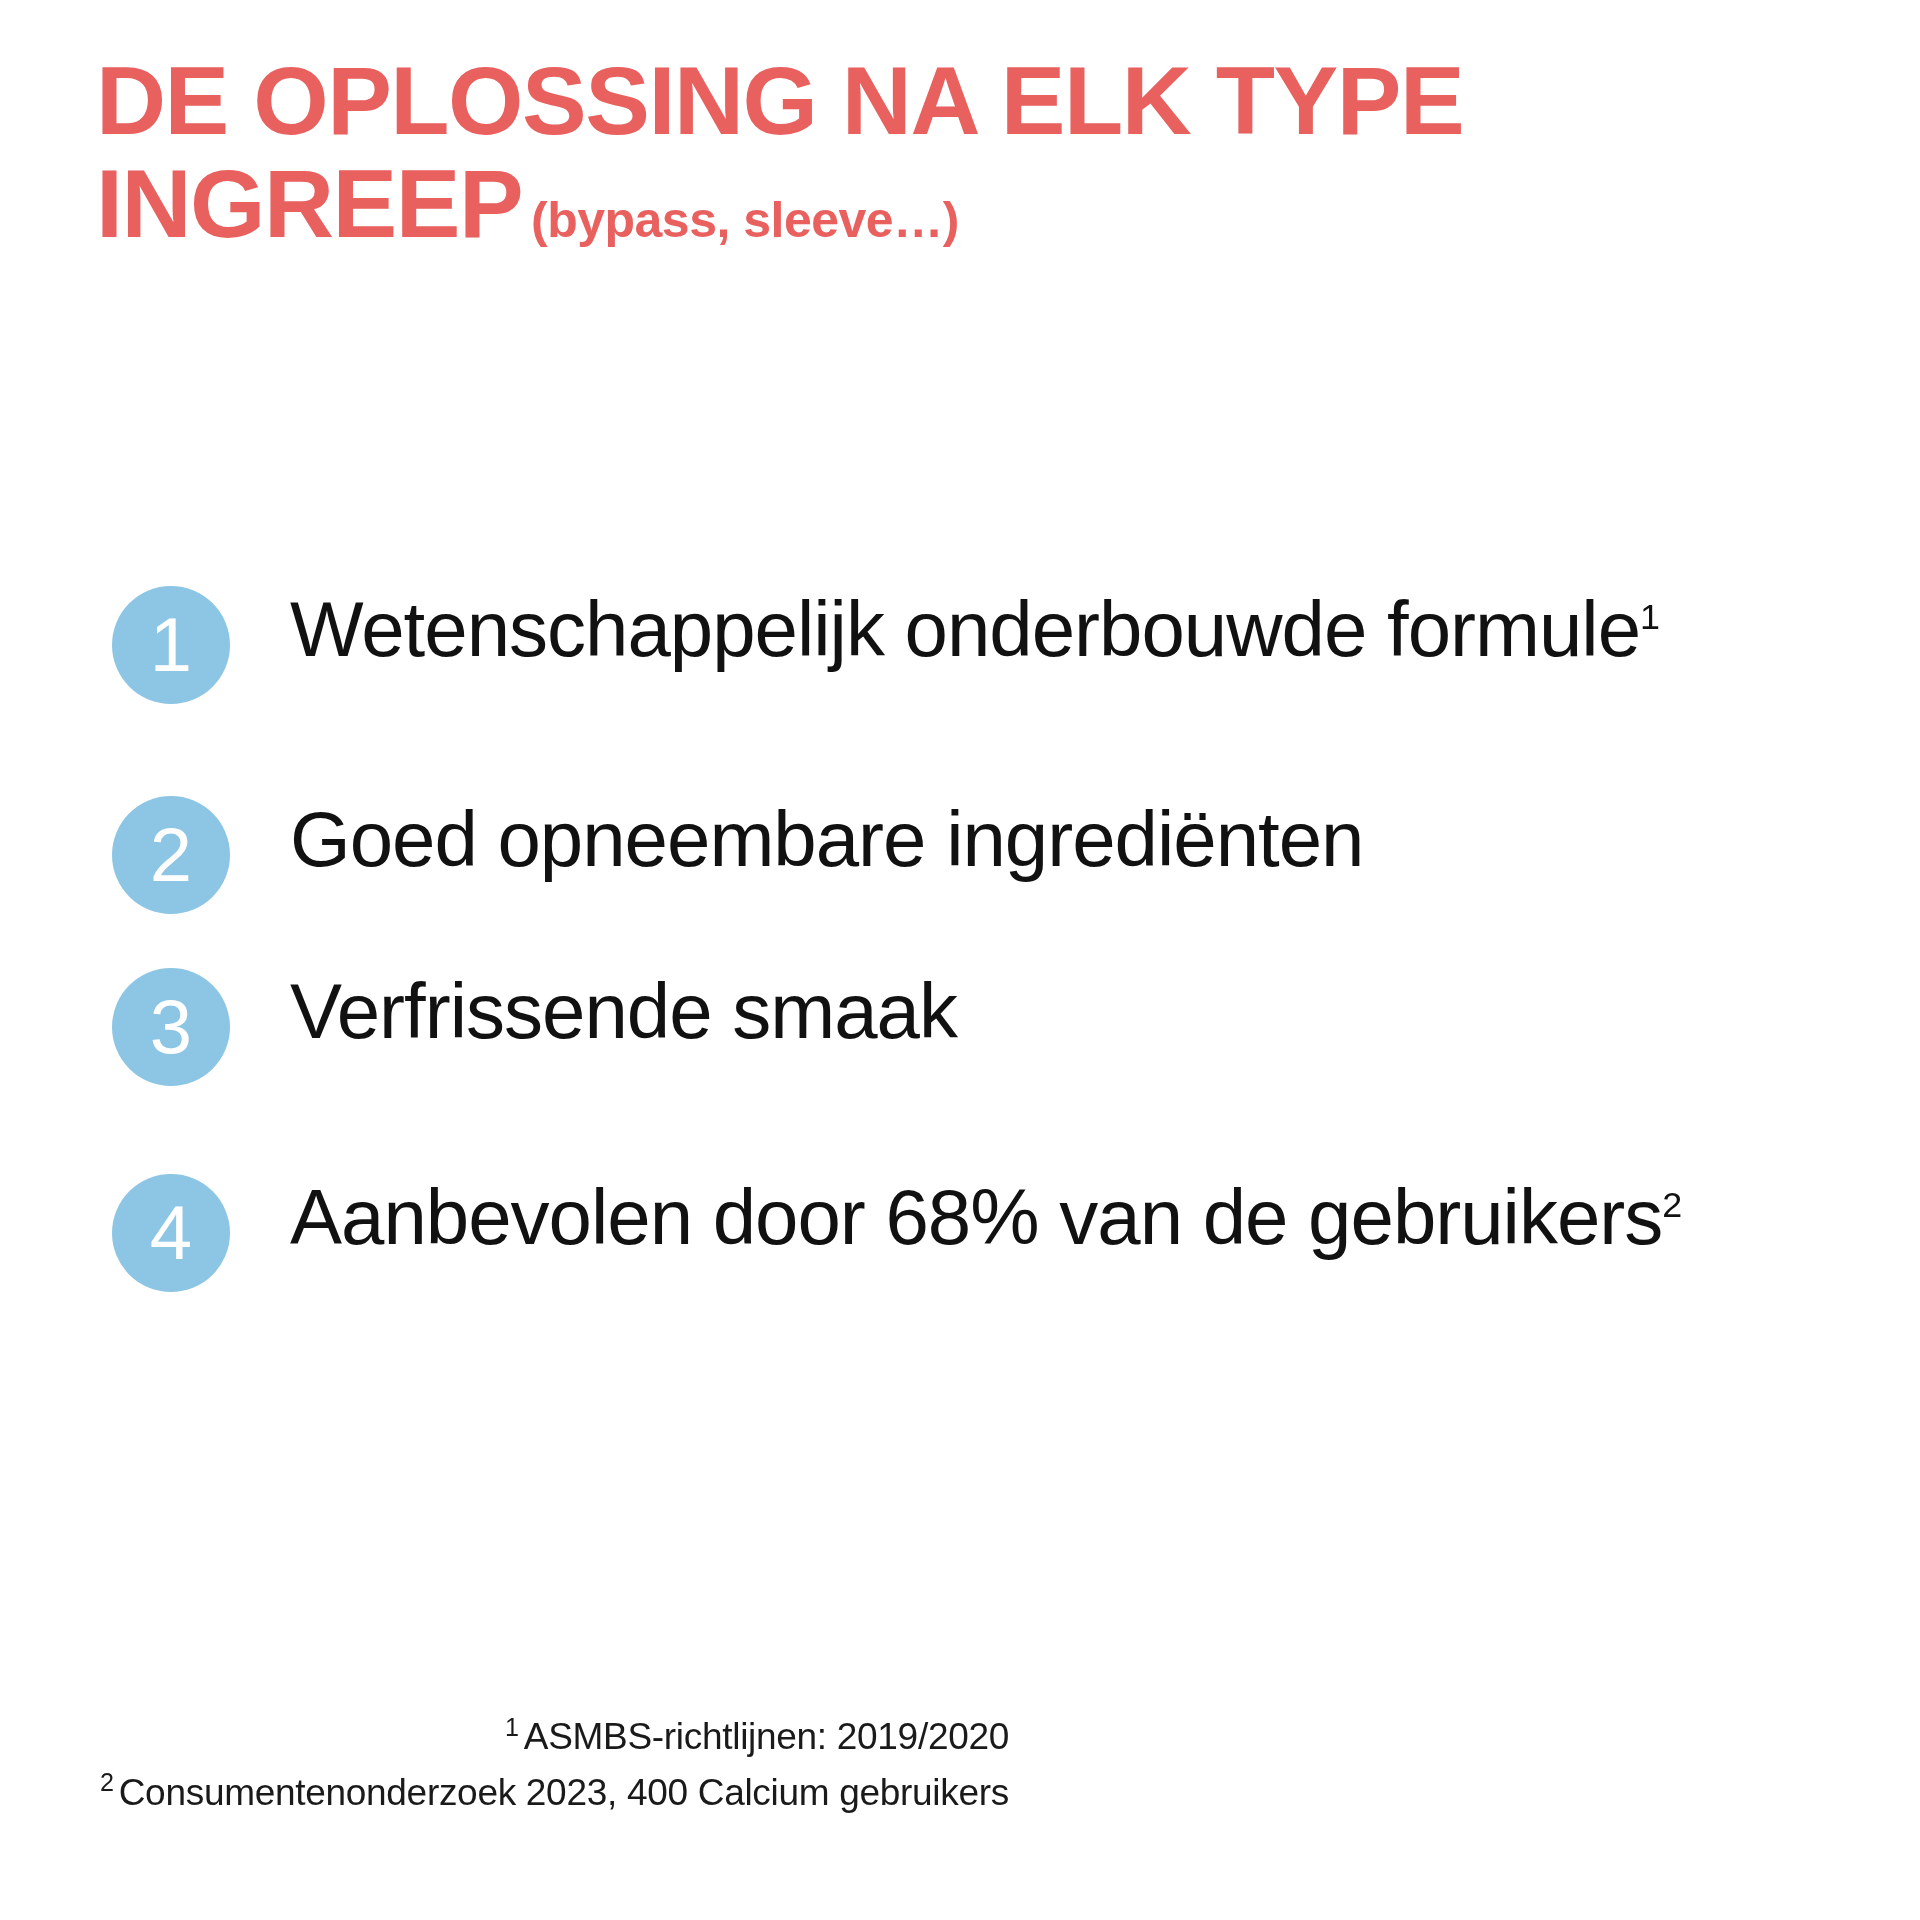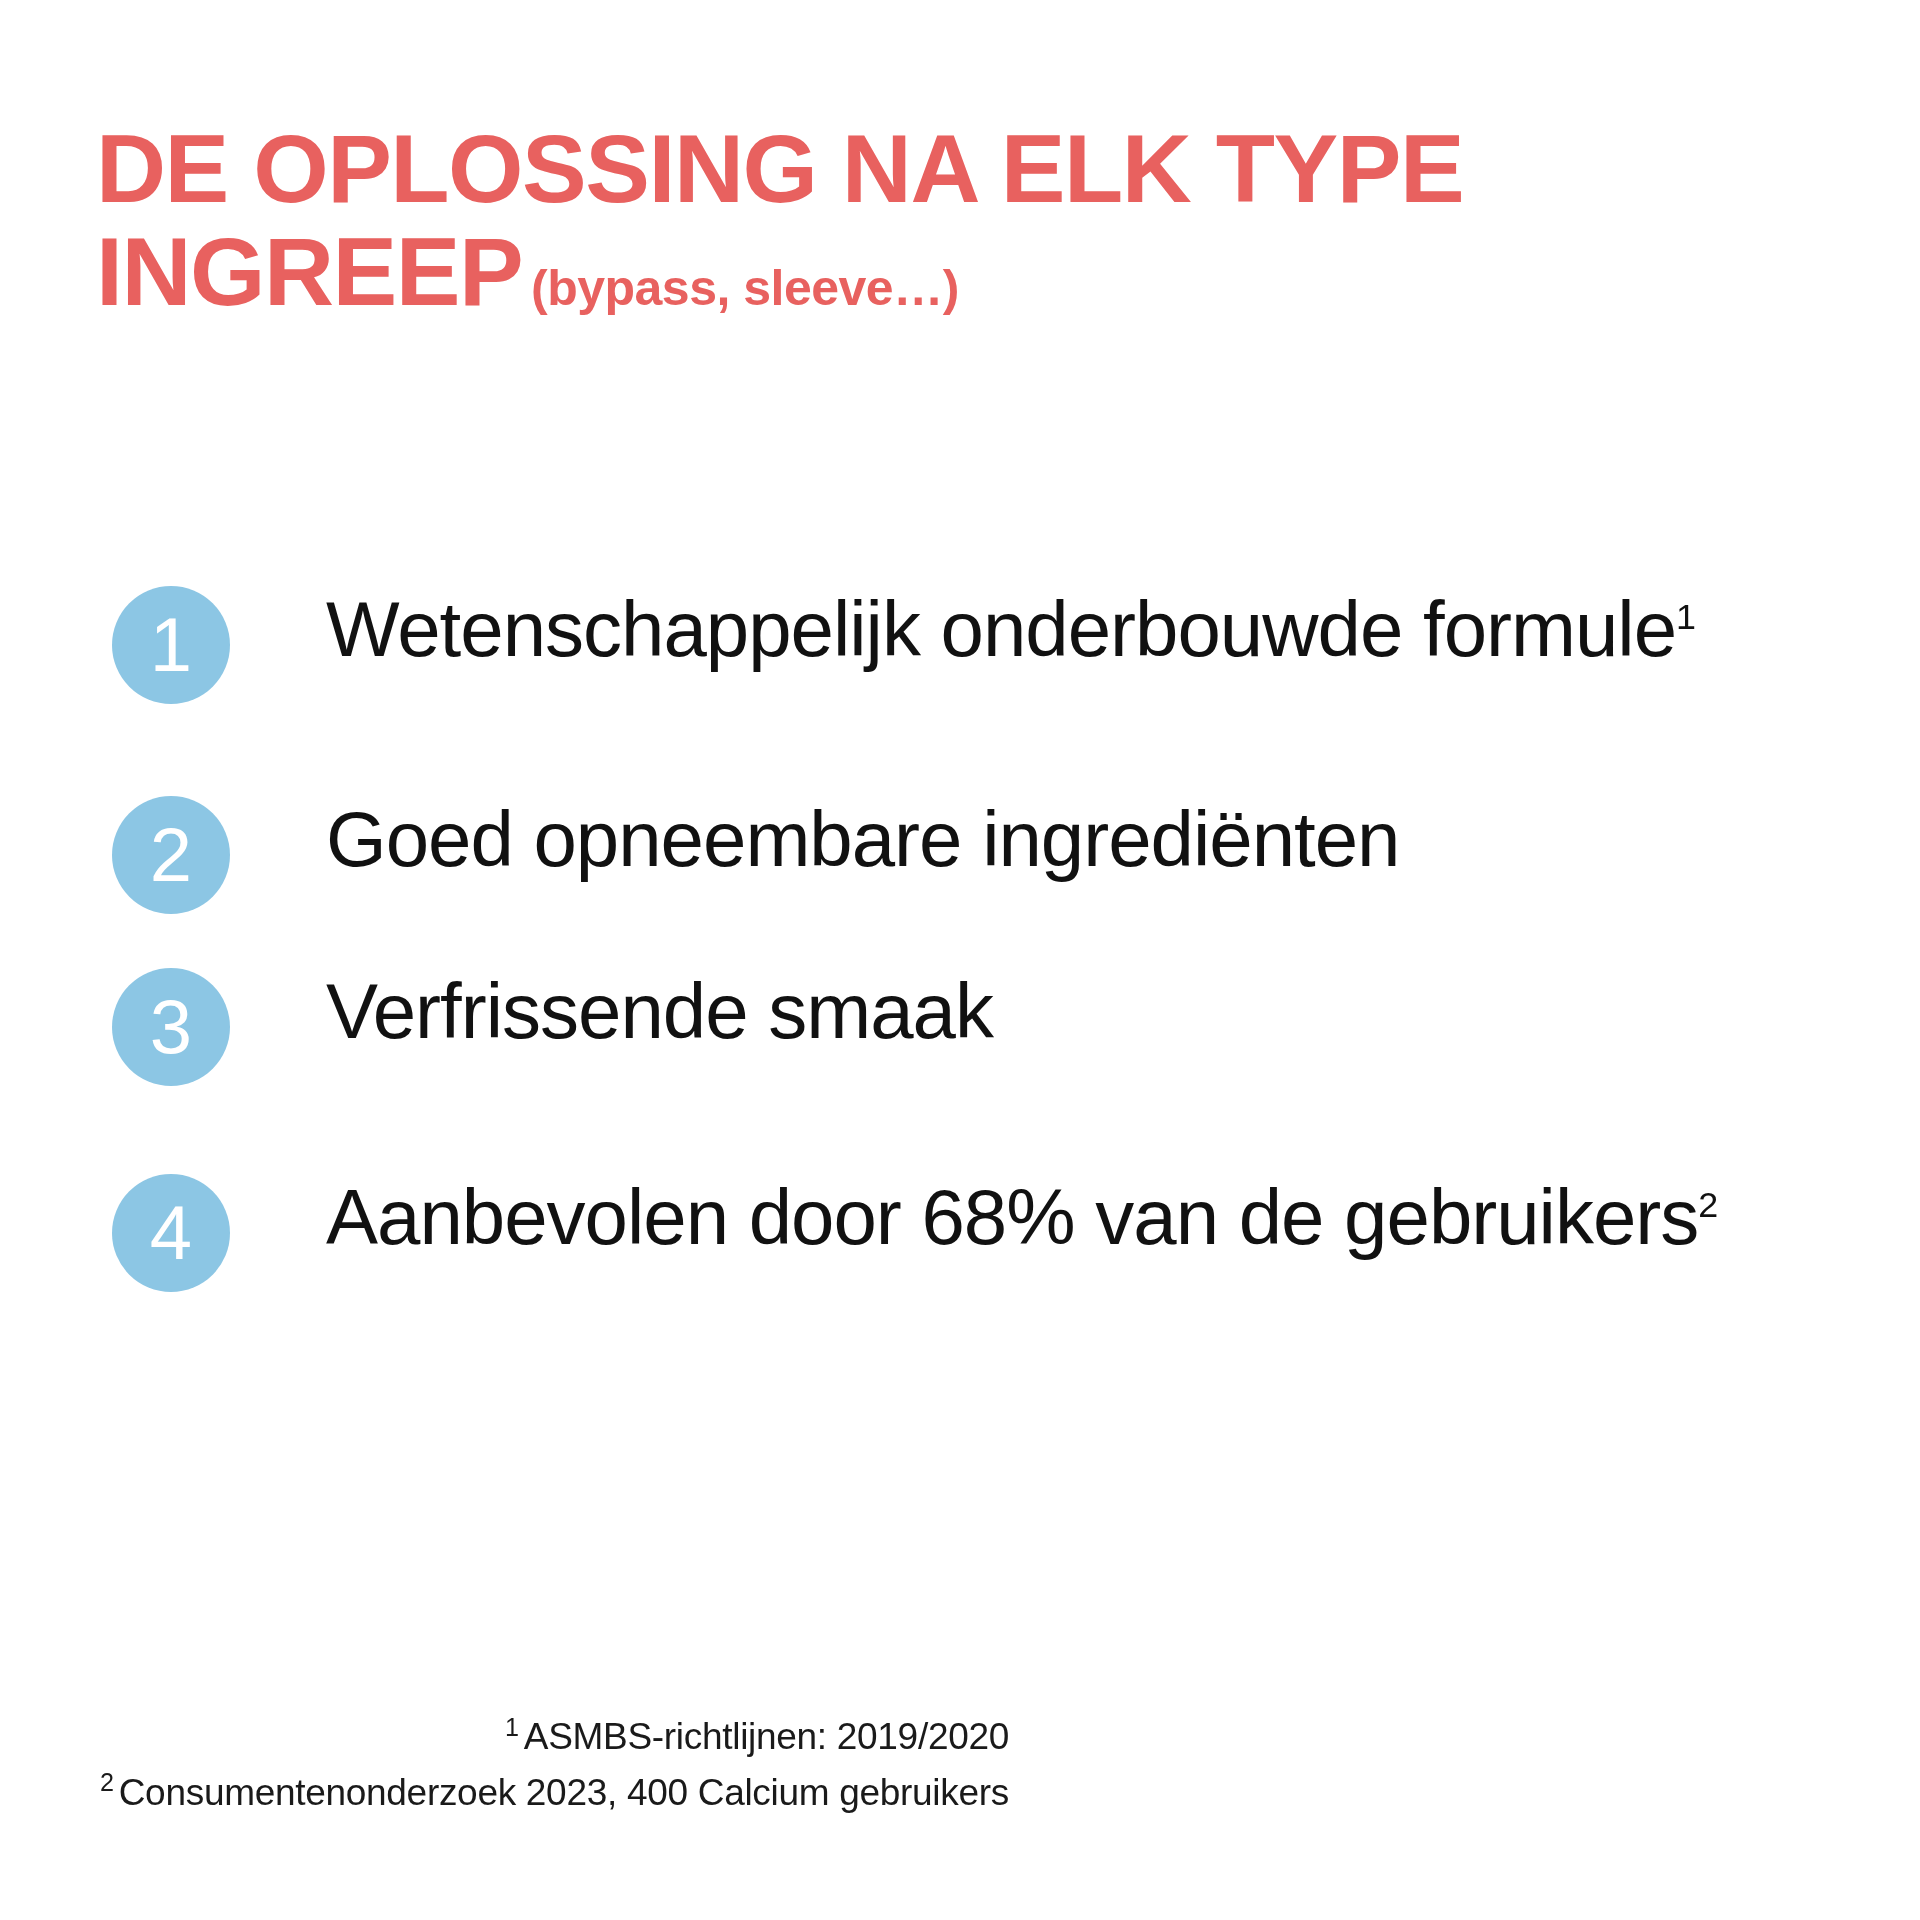--- a/index.html
+++ b/index.html
@@ -14,21 +14,21 @@
     font-family: "Liberation Sans", sans-serif;
     -webkit-font-smoothing: antialiased;
     overflow: hidden;
   }
 
   .slide {
     position: relative;
     width: 1920px;
     height: 1920px;
     box-sizing: border-box;
-    padding: 118px 96px 0 96px;
+    padding: 50px 96px 0 96px;
   }
 
   
   .heading-block {
     margin: 0;
     padding: 0;
     line-height: 1.06;
   }
   .heading-main {
     display: inline;
@@ -75,21 +75,21 @@
     background: #8cc6e4;
     color: #ffffff;
     font-family: "Liberation Sans", sans-serif;
     font-weight: 400;
     font-size: 76px;
     line-height: 118px;
     text-align: center;
     margin-top: 6px;
   }
   .benefit-text {
-    margin-left: 96px;
+    margin-left: 60px;
     font-family: "Liberation Sans", sans-serif;
     font-weight: 400;
     font-size: 78px;
     line-height: 1.28;
     color: #111111;
     letter-spacing: -1px;
     max-width: 1430px;
   }
   .benefit-text sup {
     font-size: 0.46em;

